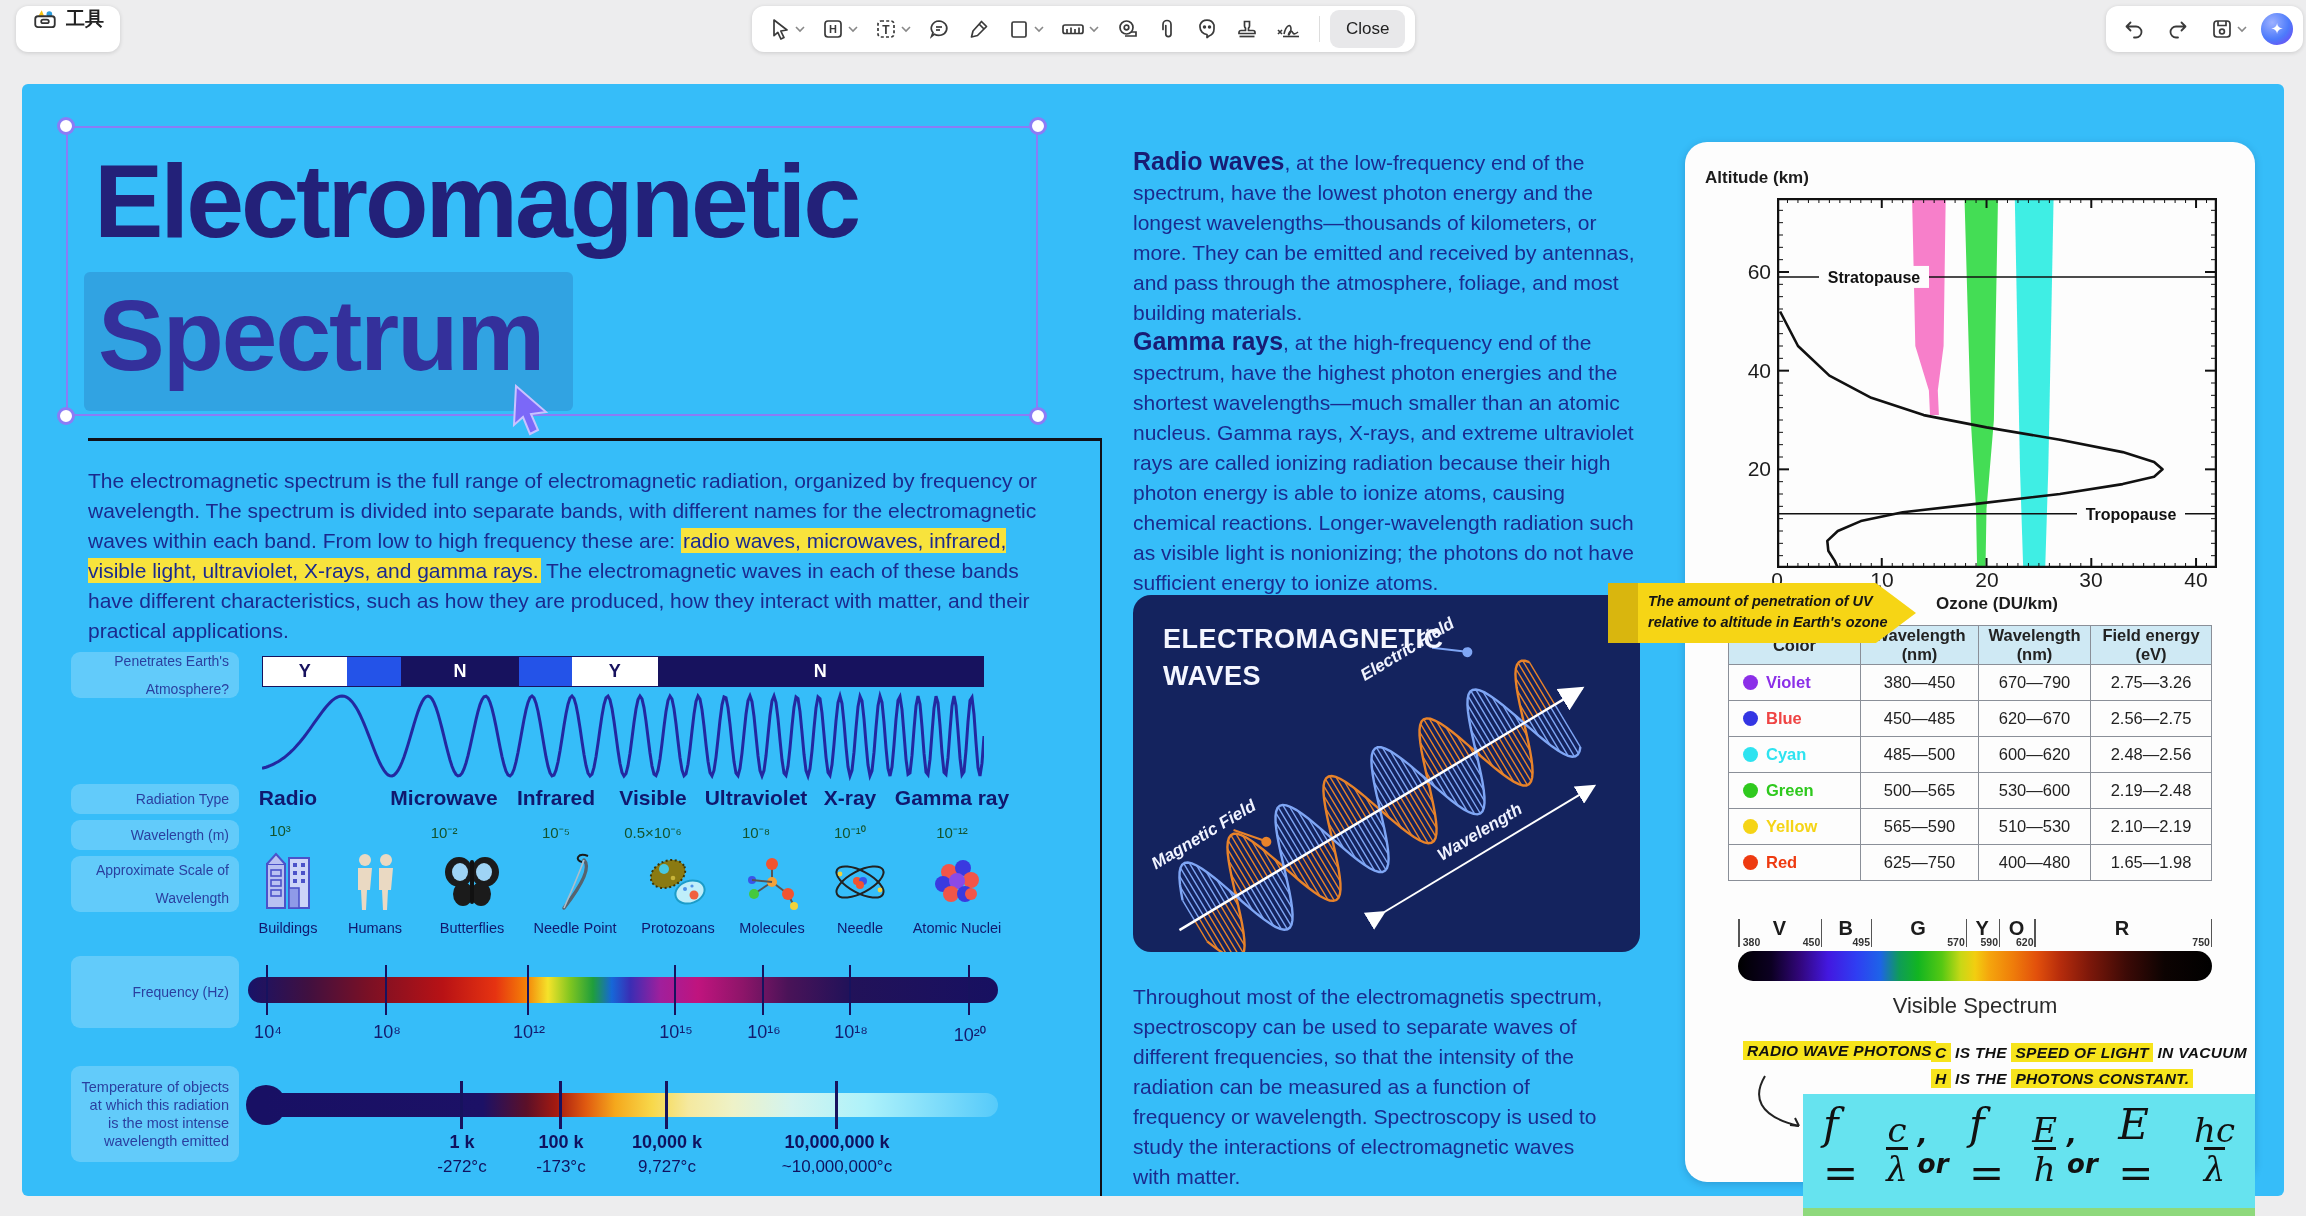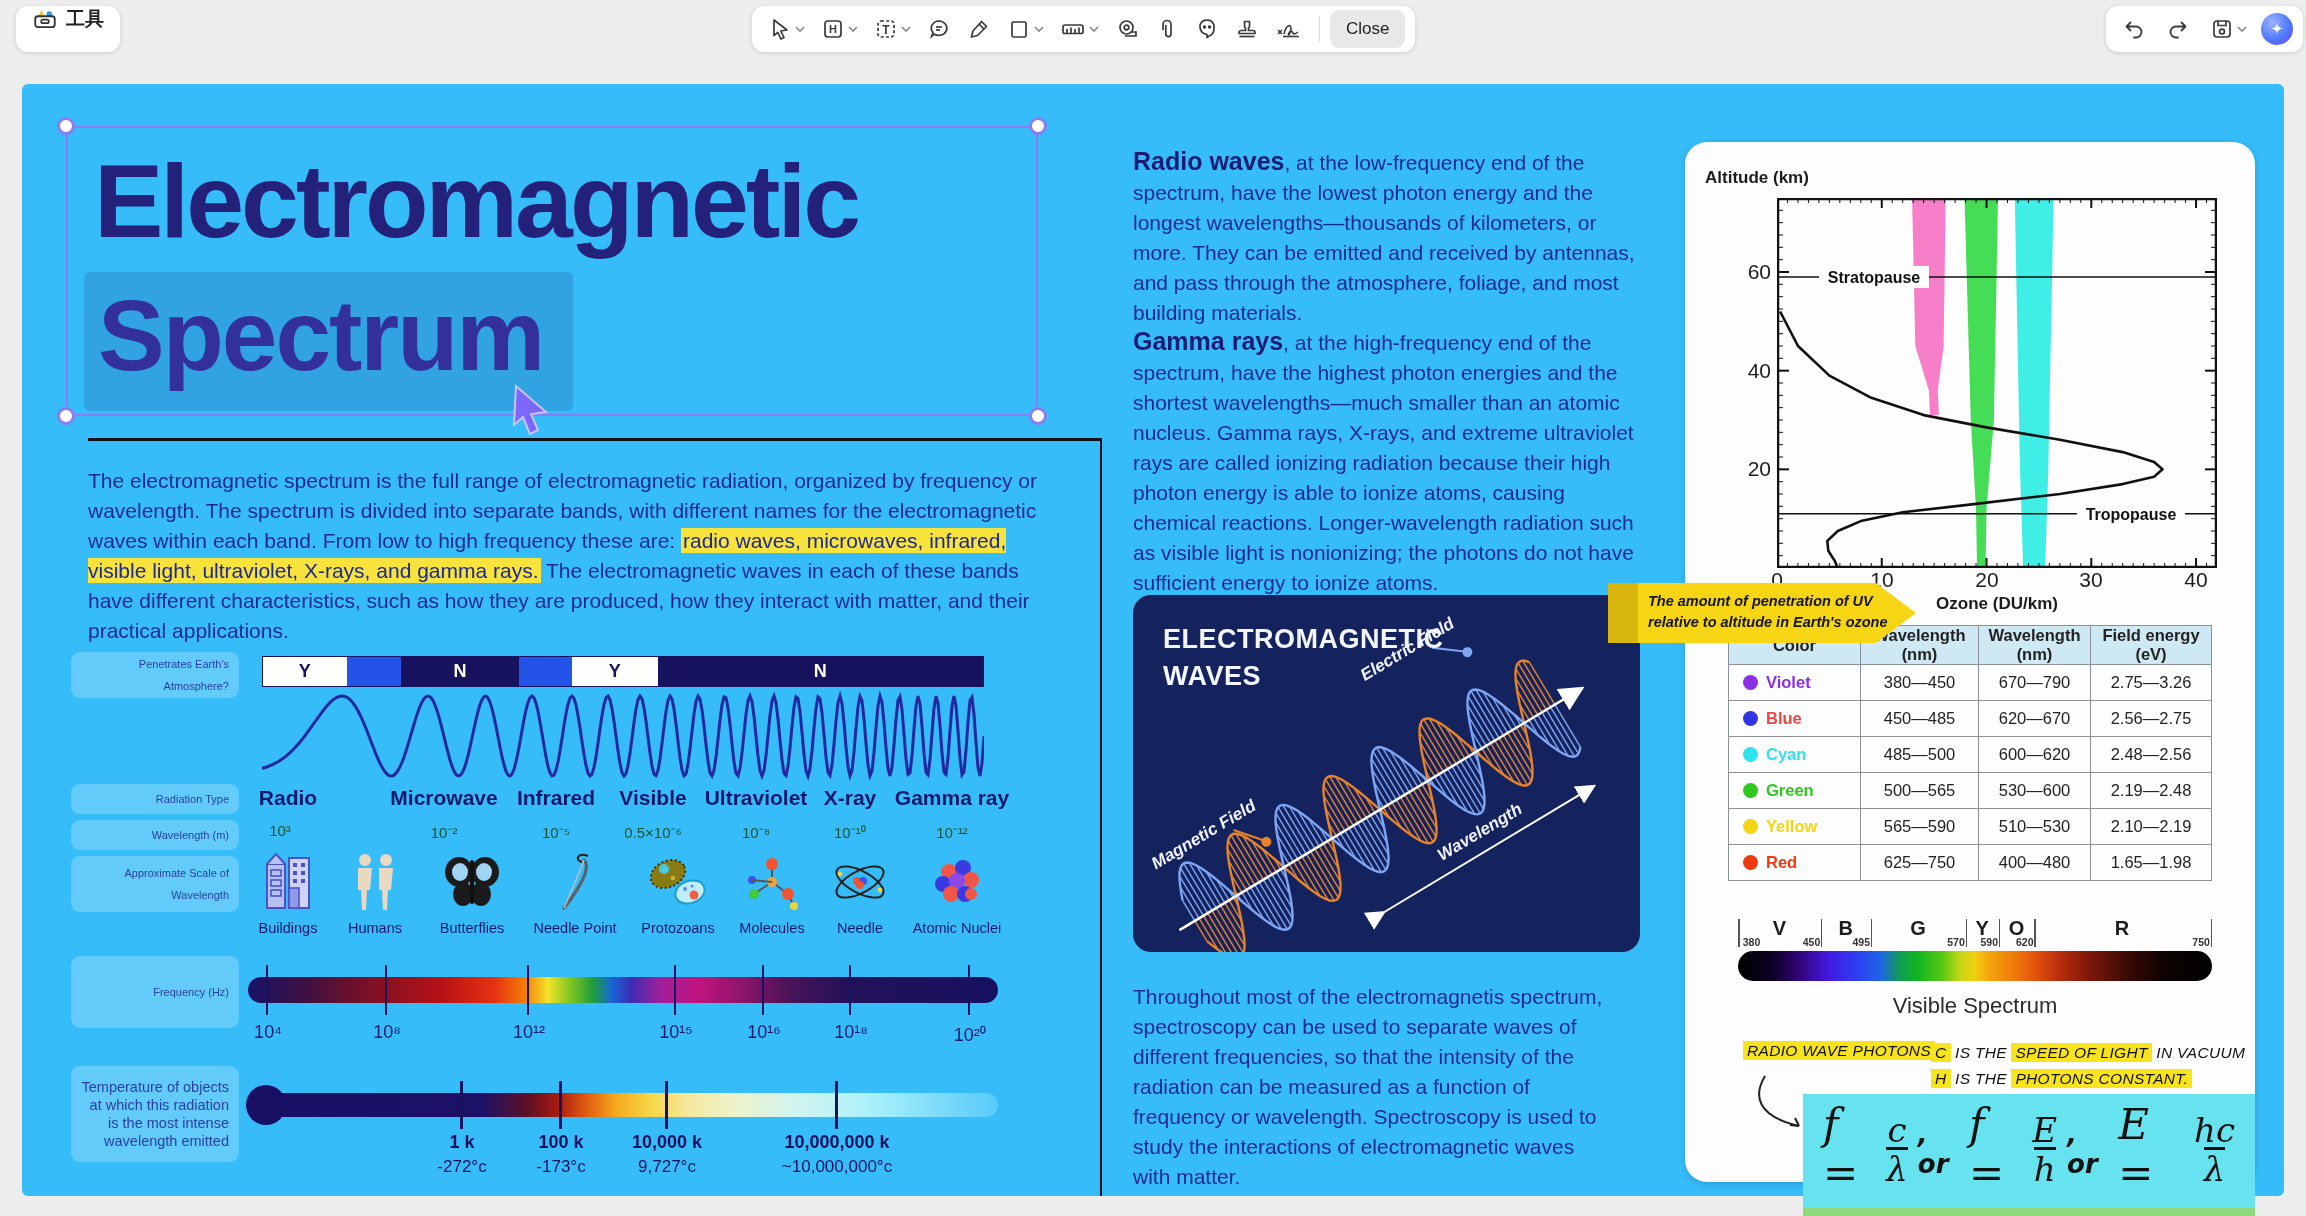--- a/index.html
+++ b/index.html
@@ -30,21 +30,21 @@
     background:#31a3e2;border-radius:6px;padding:6px 30px 18px 14px}
   .title2{font-size:100px;font-weight:600;letter-spacing:-2px;color:#34309b}
   .cursor-arrow{position:absolute;left:488px;top:300px}
   .title-rule{position:absolute;left:66px;top:354px;width:1012px;height:3px;background:#101018}
   .col-divider{position:absolute;left:1078px;top:354px;width:2px;height:758px;background:#101018}
   
   .intro{position:absolute;left:66px;top:382px;width:950px;font-size:21px;line-height:30px;color:#1b2a8e}
   .hl-yellow{background:#f8e33c;padding:1px 2px}
   
   .row-label{position:absolute;left:49px;width:168px;background:rgba(255,255,255,0.22);border-radius:9px;
-    color:#2a3f9f;font-size:11px;line-height:22px;text-align:right;padding:7px 10px;display:flex;
+    color:#2a3f9f;font-size:14px;line-height:28px;text-align:right;padding:7px 10px;display:flex;
     align-items:center;justify-content:flex-end}
   .yn-bar{position:absolute;left:240px;top:572px;width:722px;height:31px;display:flex;border:1px solid #17125e}
   .yn-seg{height:100%;display:flex;align-items:center;justify-content:center;font-size:18px;font-weight:700}
   .yn-y{background:#fff;color:#17125e}
   .yn-b{background:#2453e8}
   .yn-n{background:#17125e;color:#fff}
   .spec-col{position:absolute;transform:translateX(-50%);text-align:center;white-space:nowrap}
   .rad-type{font-size:21px;font-weight:800;color:#10186e}
   .wav-val{font-size:15px;color:#14532d}
   .scale-cap{font-size:14.5px;color:#10186e}
@@ -90,21 +90,21 @@
   .vs-wrap{position:absolute;left:53px;top:775px;width:474px}
   .vs-letter{position:absolute;transform:translateX(-50%);font-size:20px;font-weight:700;color:#1c1c1c;top:0}
   .vs-bound{position:absolute;top:2px;width:1.5px;height:28px;background:#555}
   .vs-num{position:absolute;top:19px;font-size:10.5px;font-weight:700;color:#333}
   .vs-bar{position:absolute;top:34px;left:0;width:474px;height:30px;border-radius:15px;
     background:linear-gradient(90deg,#000 0%,#0c0022 7%,#31067a 13%,#4318e0 19%,#2f3ef2 25%,#1e63e8 30%,
     #0f9c58 34%,#12b521 38%,#55c813 43%,#c8d816 47%,#f2ce10 50%,#f5a50d 53%,#ef7d0a 58%,#e2500c 63%,
     #b62c0c 68%,#7e180a 74%,#3c0a06 82%,#0c0302 90%,#000 100%)}
   .vs-caption{position:absolute;top:76px;width:474px;text-align:center;font-size:22px;color:#2b2b2b}
   
-  .note{font-size:15.5px;font-weight:400;font-style:italic;color:#111;letter-spacing:.3px}
+  .note{font-size:15.5px;font-weight:700;font-style:italic;color:#111;letter-spacing:.3px}
   .note .hl{background:#f7e41c;padding:1px 4px}
   .radio-note{position:absolute;left:58px;top:900px}
   .const-note{position:absolute;left:246px;top:898px;line-height:26px;white-space:nowrap}
   .formula{position:absolute;left:118px;top:952px;background:#66e3ef;box-shadow:0 11px 0 #8ed97c;
     padding:6px 20px 10px 20px;display:flex;align-items:center;gap:10px;
     font-family:"DejaVu Serif",serif;font-style:italic;font-size:42px;color:#111}
   .frac{display:inline-flex;flex-direction:column;align-items:center;line-height:1;font-size:34px}
   .frac .den{border-top:3px solid #111;padding-top:2px}
   .formula .sep{font-size:26px;font-family:"DejaVu Sans",sans-serif;font-weight:700}
 </style>

